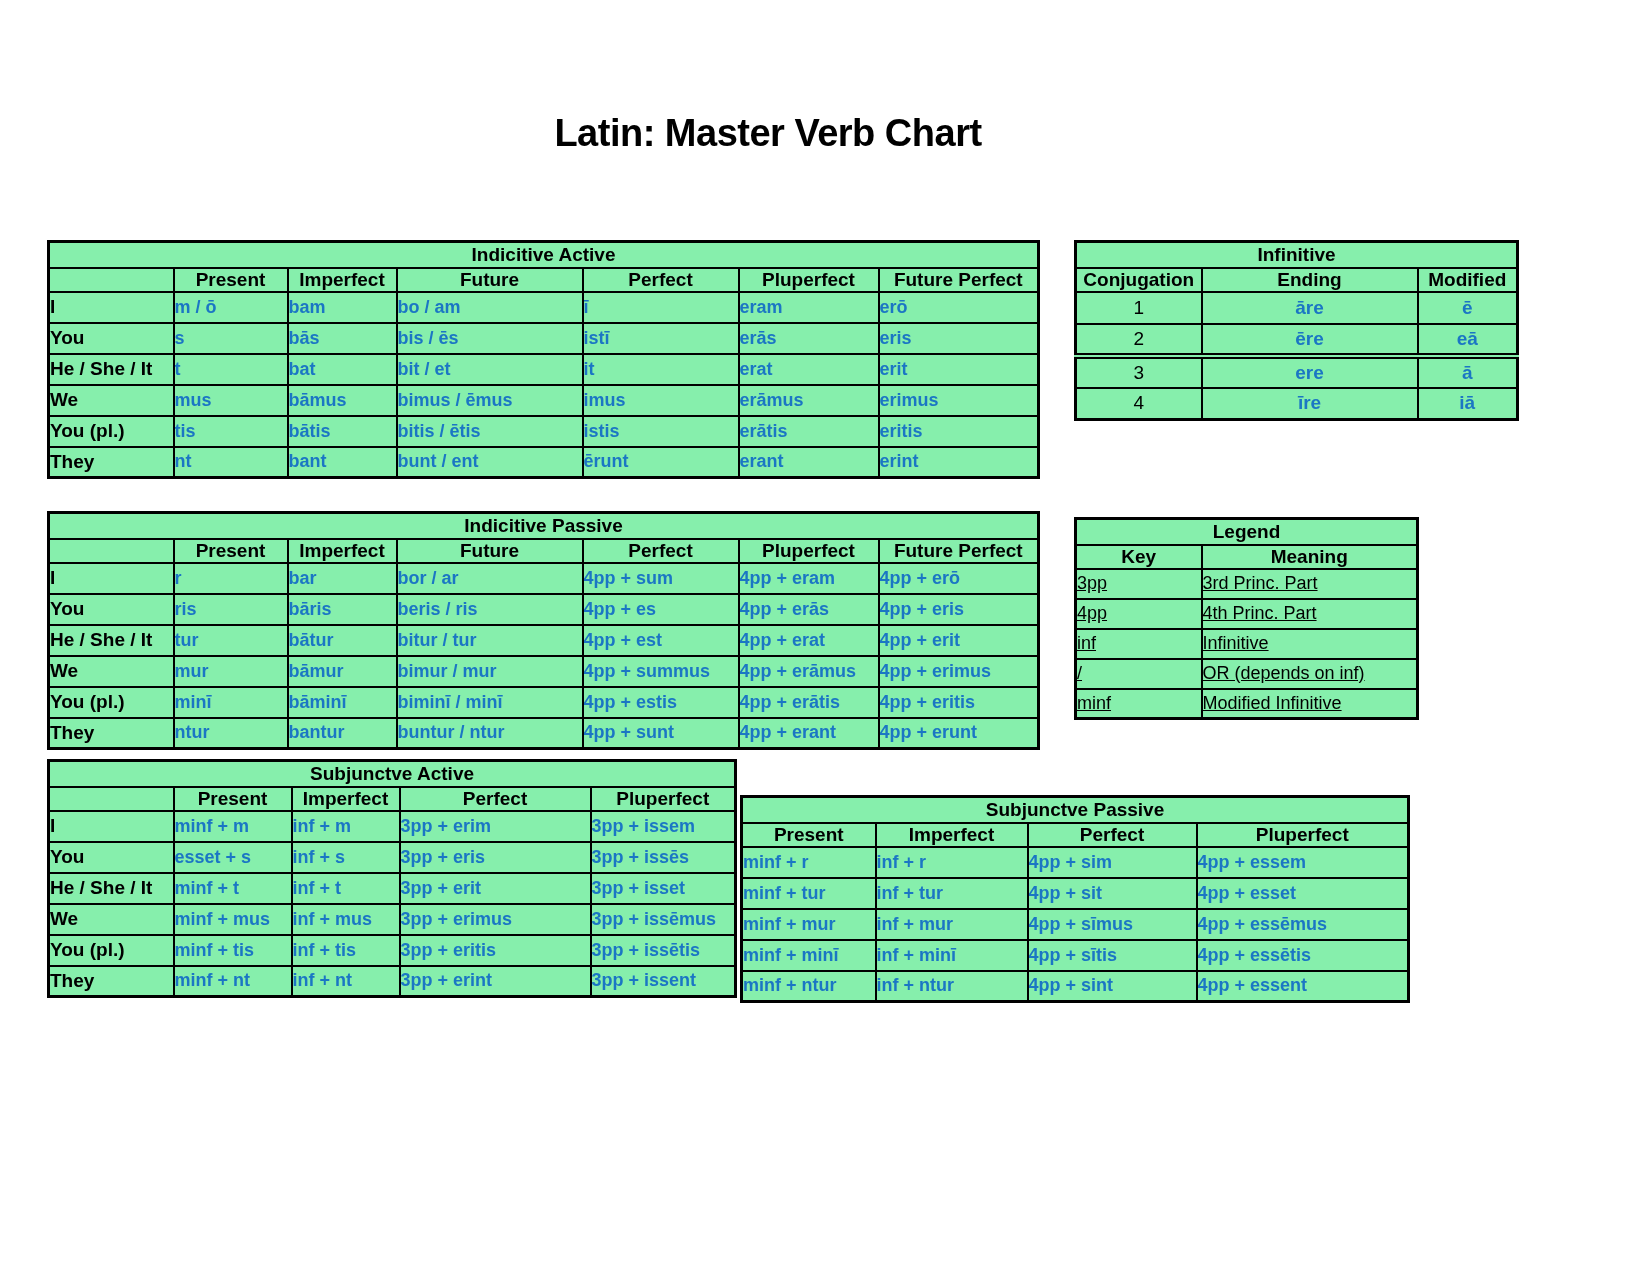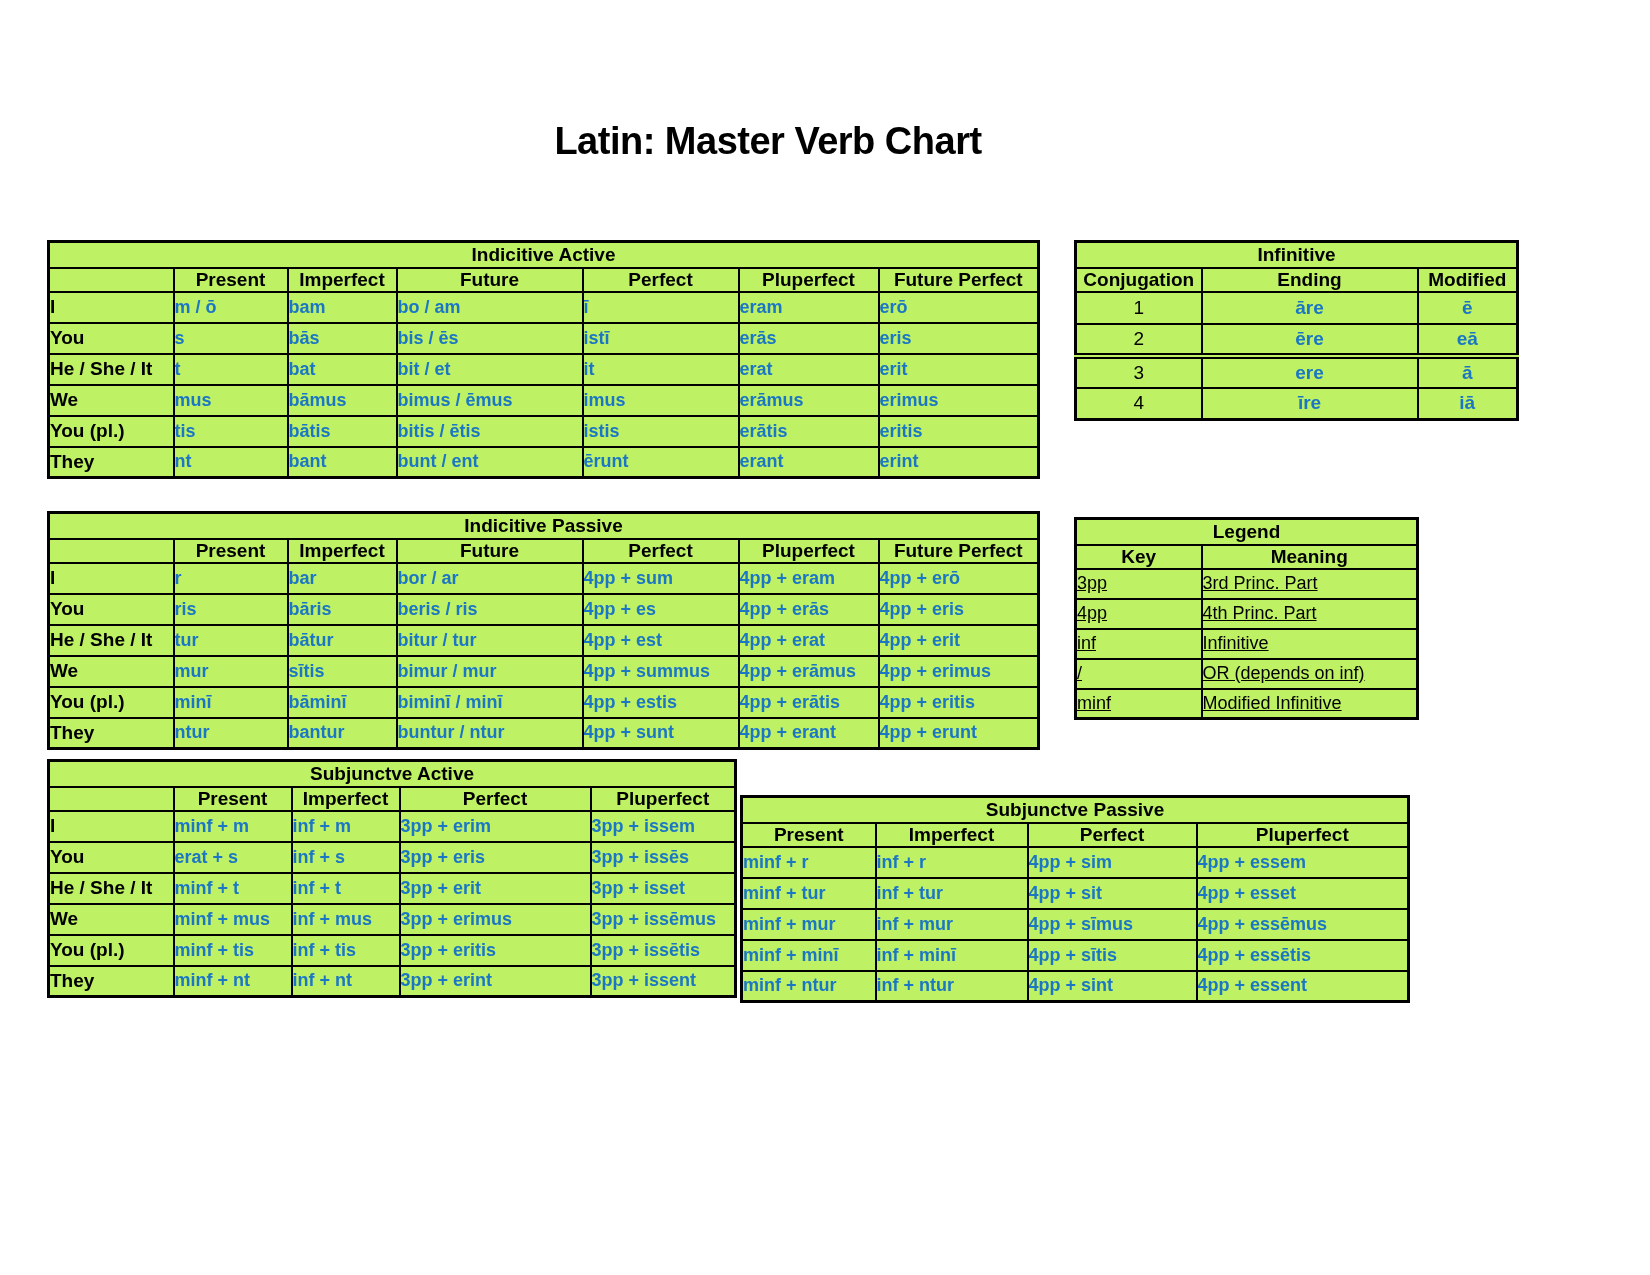--- a/index.html
+++ b/index.html
@@ -5,30 +5,30 @@
   html,body{margin:0;padding:0;background:#e8e8e8;}
   #page{
     position:relative;
     width:1650px;height:1275px;
     background:#ffffff;
     font-family:"Liberation Sans", sans-serif;
     overflow:hidden;
   }
   #page-title{
     position:absolute;
-    top:120px;left:0;width:1536px;
+    top:112px;left:0;width:1536px;
     text-align:center;
     font-size:38px;font-weight:bold;color:#000;
     letter-spacing:-0.5px;
   }
   table.grid{
     position:absolute;
     border-collapse:collapse;
     table-layout:fixed;
-    background:#bef264;
+    background:#86efac;
     border:3px solid #000;
   }
   table.grid th, table.grid td{
     border:2px solid #000;
     overflow:hidden;
     white-space:nowrap;
     vertical-align:middle;
     padding:0;
   }
   tr.title-row{height:26px;}
@@ -231,21 +231,21 @@
           <td class="val">tur</td>
           <td class="val">bātur</td>
           <td class="val">bitur / tur</td>
           <td class="val">4pp + est</td>
           <td class="val">4pp + erat</td>
           <td class="val">4pp + erit</td>
         </tr>
         <tr>
           <td class="person">We</td>
           <td class="val">mur</td>
-          <td class="val">sītis</td>
+          <td class="val">bāmur</td>
           <td class="val">bimur / mur</td>
           <td class="val">4pp + summus</td>
           <td class="val">4pp + erāmus</td>
           <td class="val">4pp + erimus</td>
         </tr>
         <tr>
           <td class="person">You (pl.)</td>
           <td class="val">minī</td>
           <td class="val">bāminī</td>
           <td class="val">biminī / minī</td>
@@ -326,21 +326,21 @@
     <tbody>
         <tr>
           <td class="person">I</td>
           <td class="val">minf + m</td>
           <td class="val">inf + m</td>
           <td class="val">3pp + erim</td>
           <td class="val">3pp + issem</td>
         </tr>
         <tr>
           <td class="person">You</td>
-          <td class="val">erat + s</td>
+          <td class="val">esset + s</td>
           <td class="val">inf + s</td>
           <td class="val">3pp + eris</td>
           <td class="val">3pp + issēs</td>
         </tr>
         <tr>
           <td class="person">He / She / It</td>
           <td class="val">minf + t</td>
           <td class="val">inf + t</td>
           <td class="val">3pp + erit</td>
           <td class="val">3pp + isset</td>

